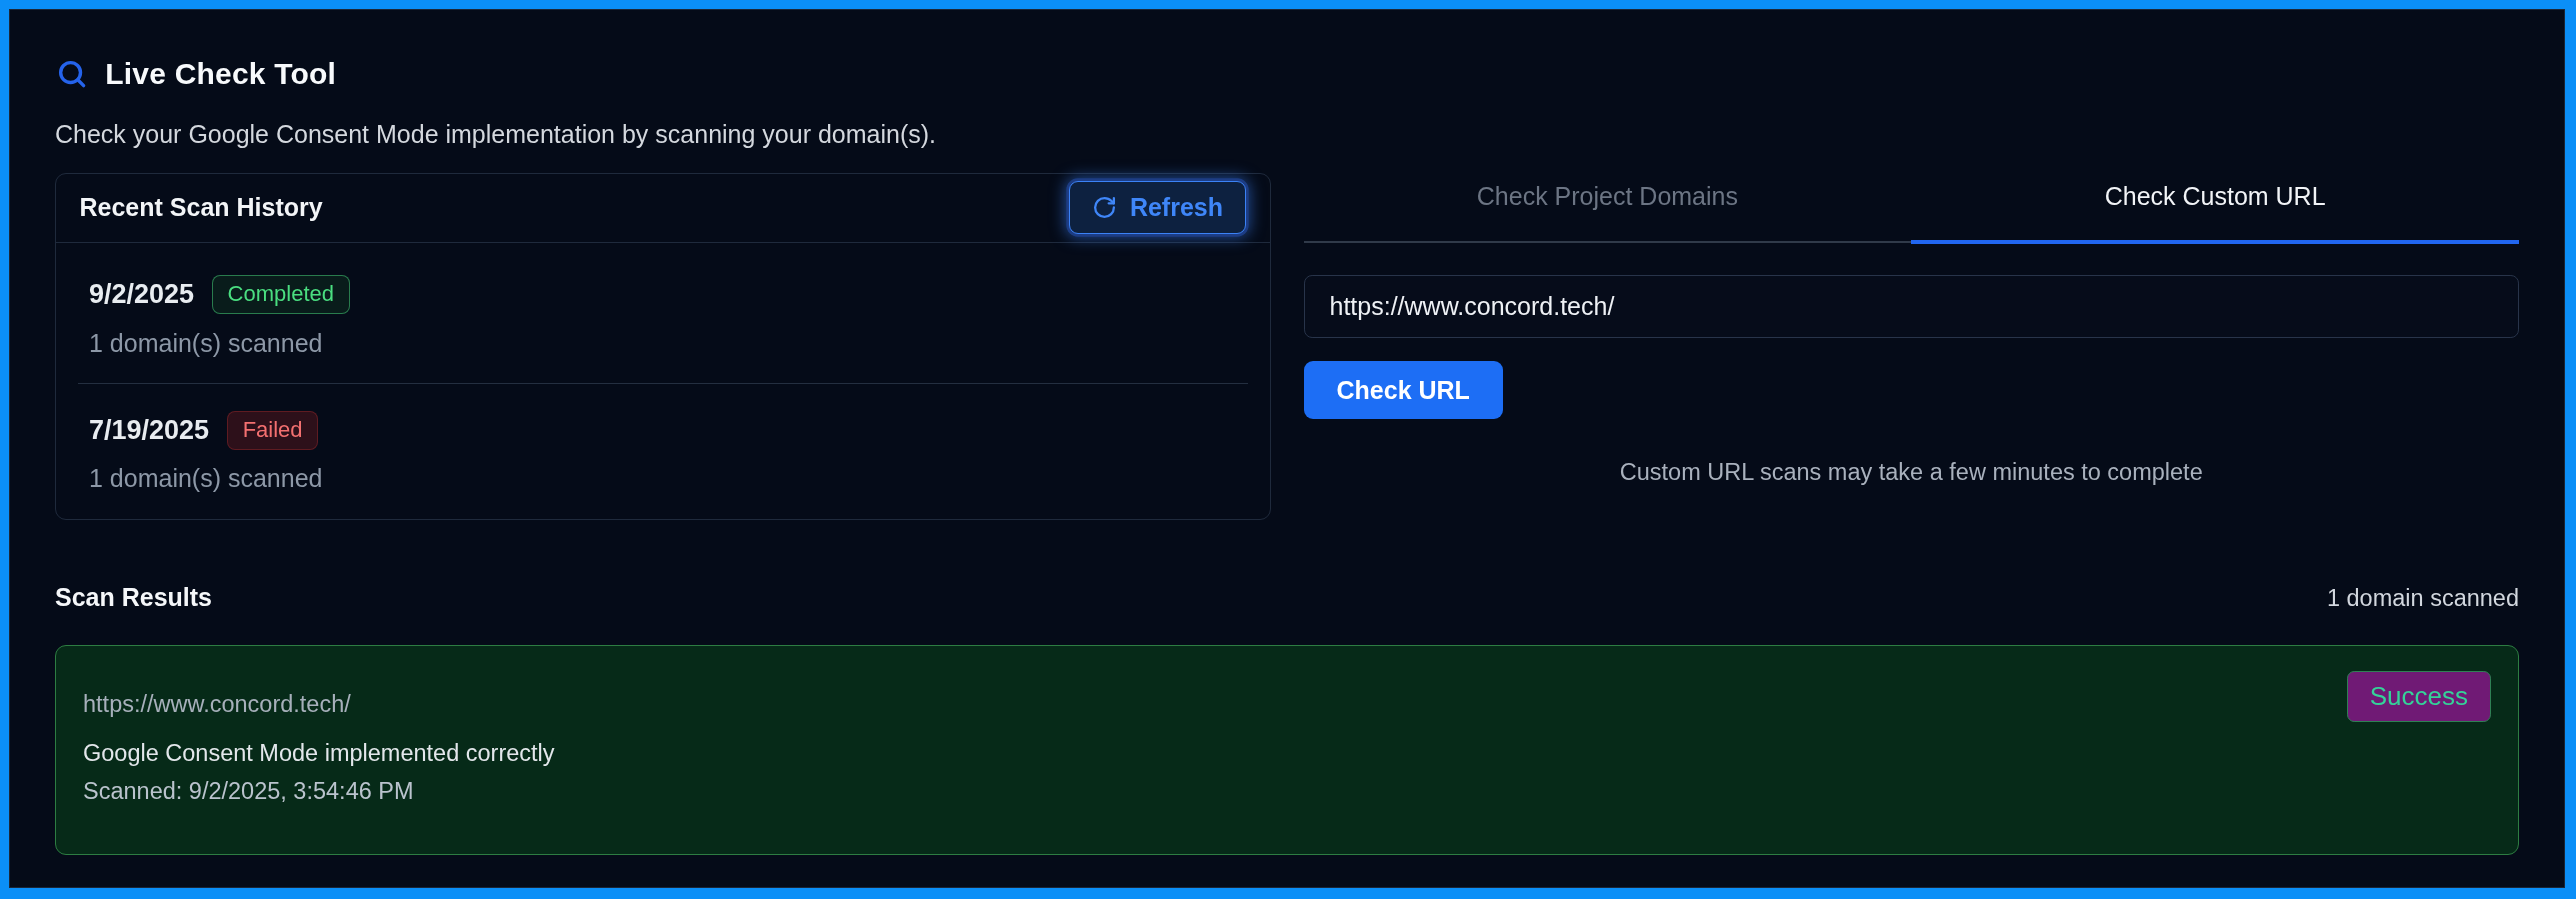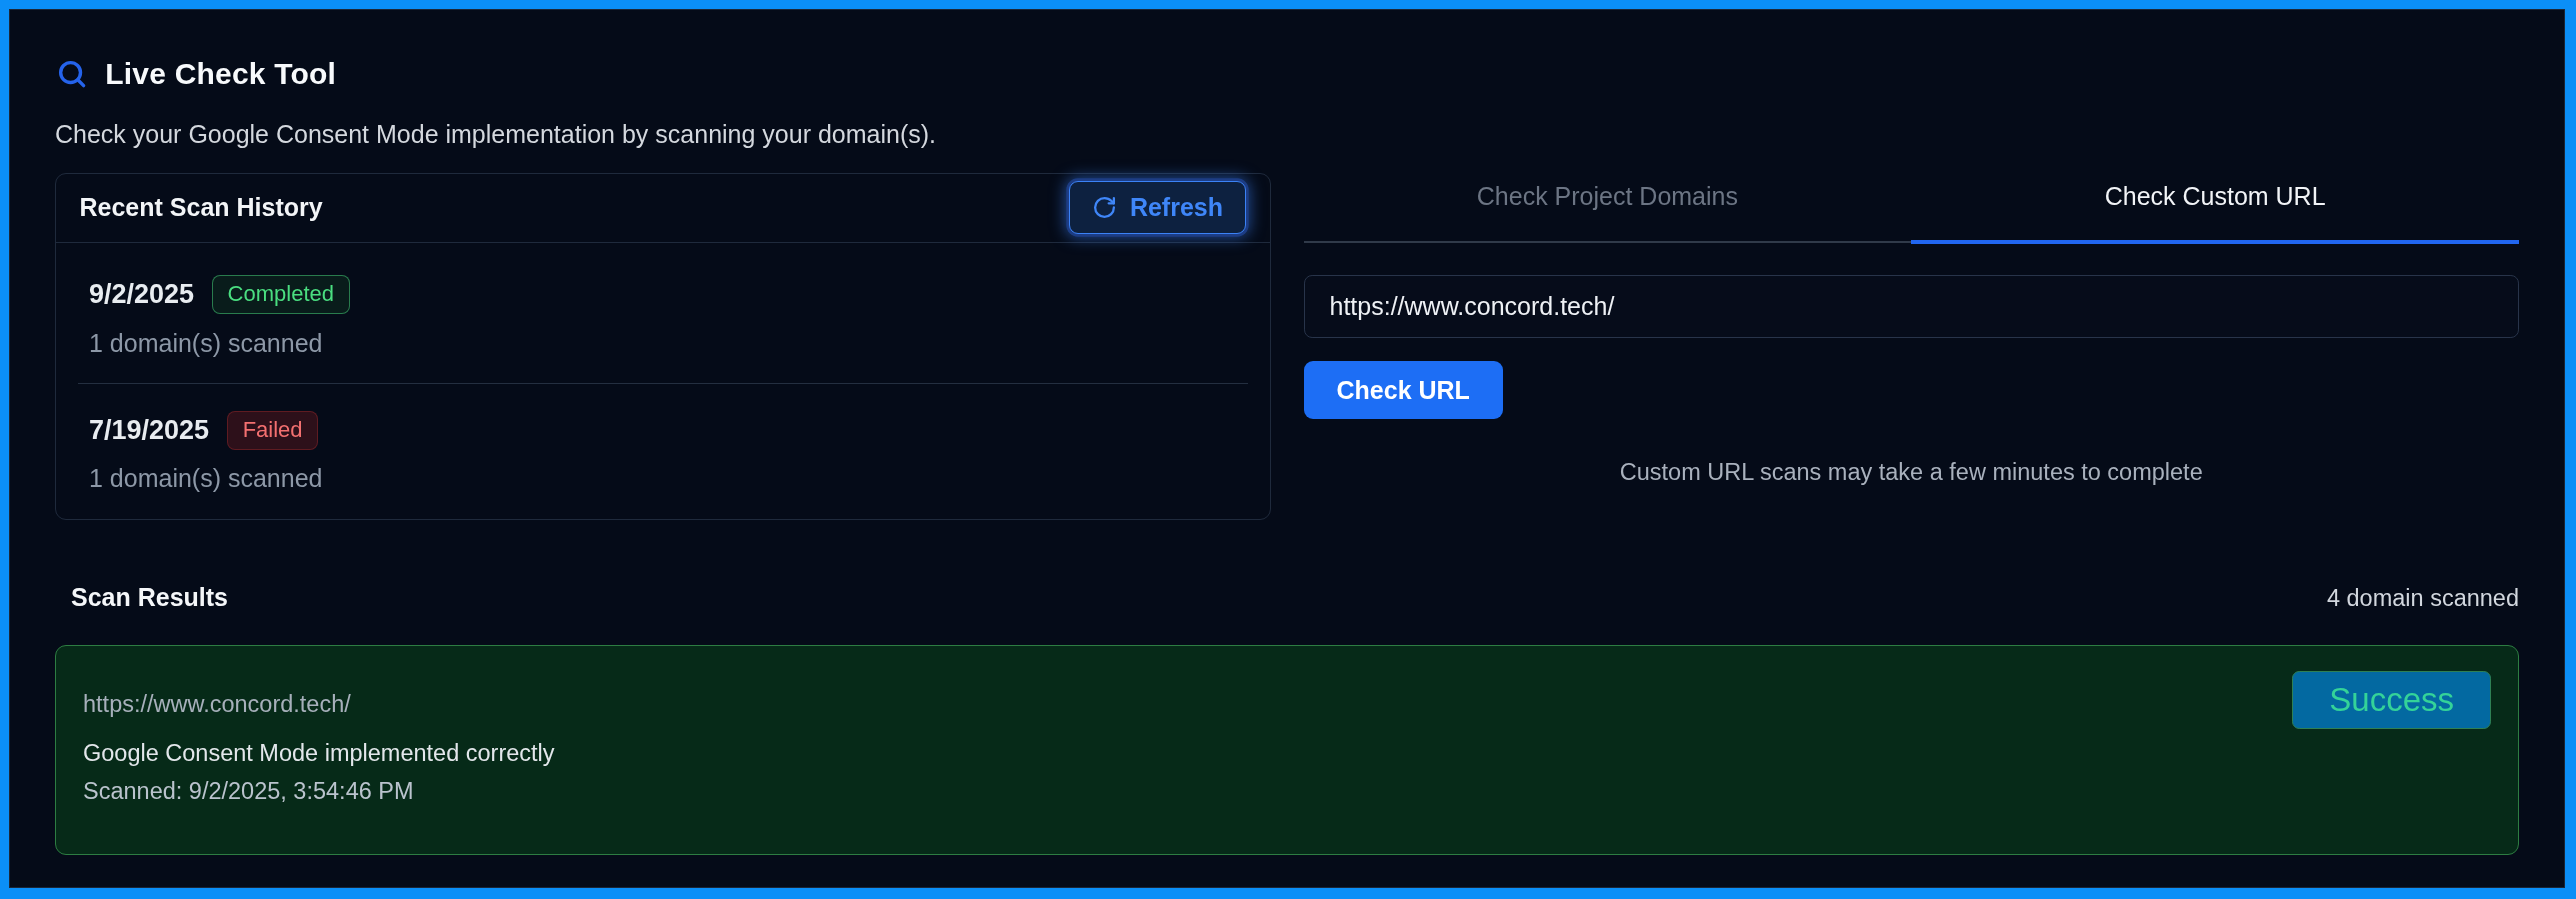--- a/index.html
+++ b/index.html
@@ -68,37 +68,37 @@
     padding:0 25px; font-size:25px; color:#eef1f5; font-family:inherit; outline:none; display:block;
   }
   .check-url-btn {
     margin-top:23.5px; height:58px; padding:0 33px;
     background:#1d6ef5; color:#ffffff; border:none; border-radius:9px;
     font-size:25px; font-weight:700; cursor:pointer; font-family:inherit;
   }
   .note { margin-top:40px; text-align:center; font-size:23.5px; color:#a9b1bd; }
 
   
-  .results-header { margin-top:63px; display:flex; align-items:baseline; justify-content:space-between;margin-left:16px; }
+  .results-header { margin-top:63px; display:flex; align-items:baseline; justify-content:space-between; }
   .results-title { font-size:25px; font-weight:700; color:#f5f7f9; }
   .results-count { font-size:23.5px; color:#d2d7de; }
 
   .result-card {
     margin-top:33px; min-height:210px;
     background:#062a18; border:0.9px solid #2d7d42; border-radius:11px;
     padding:25px 27px; display:flex; justify-content:space-between; align-items:flex-start;
   }
   .result-domain { font-size:26px; font-weight:600; color:#f7fafc; }
   .result-url { margin-top:20px; font-size:23.5px; color:#a7b0bb; }
   .result-message { margin-top:22px; font-size:23.5px; color:#e3e7eb; }
   .result-scanned { margin-top:11px; font-size:23.5px; color:#bac3cd; }
   .success-badge {
-    font-size:33px; color:#34d399;
-    background:#0369a1; border:0.9px solid #2f8054; border-radius:7.2px;
-    padding:9px 36px; flex:0 0 auto;
+    font-size:26px; color:#34d399;
+    background:#701a75; border:0.9px solid #2f8054; border-radius:7.2px;
+    padding:9px 22px; flex:0 0 auto;
   }
 </style>
 </head>
 <body>
 
 <div class="frame">
   <div class="app">
 
     <div class="page-header">
       <span class="hicon">
@@ -152,21 +152,21 @@
           <button class="tab tab-active">Check Custom URL</button>
         </div>
         <input class="url-input" type="text" value="https://www.concord.tech/" style="">
         <button class="check-url-btn">Check URL</button>
         <p class="note">Custom URL scans may take a few minutes to complete</p>
       </section>
     </div>
 
     <div class="results-header">
       <span class="results-title">Scan Results</span>
-      <span class="results-count">4 domain scanned</span>
+      <span class="results-count">1 domain scanned</span>
     </div>
 
     <div class="result-card">
       <div>
         <div class="result-url">https://www.concord.tech/</div>
         <div class="result-message">Google Consent Mode implemented correctly</div>
         <div class="result-scanned">Scanned: 9/2/2025, 3:54:46 PM</div>
       </div>
       <span class="success-badge">Success</span>
     </div>

